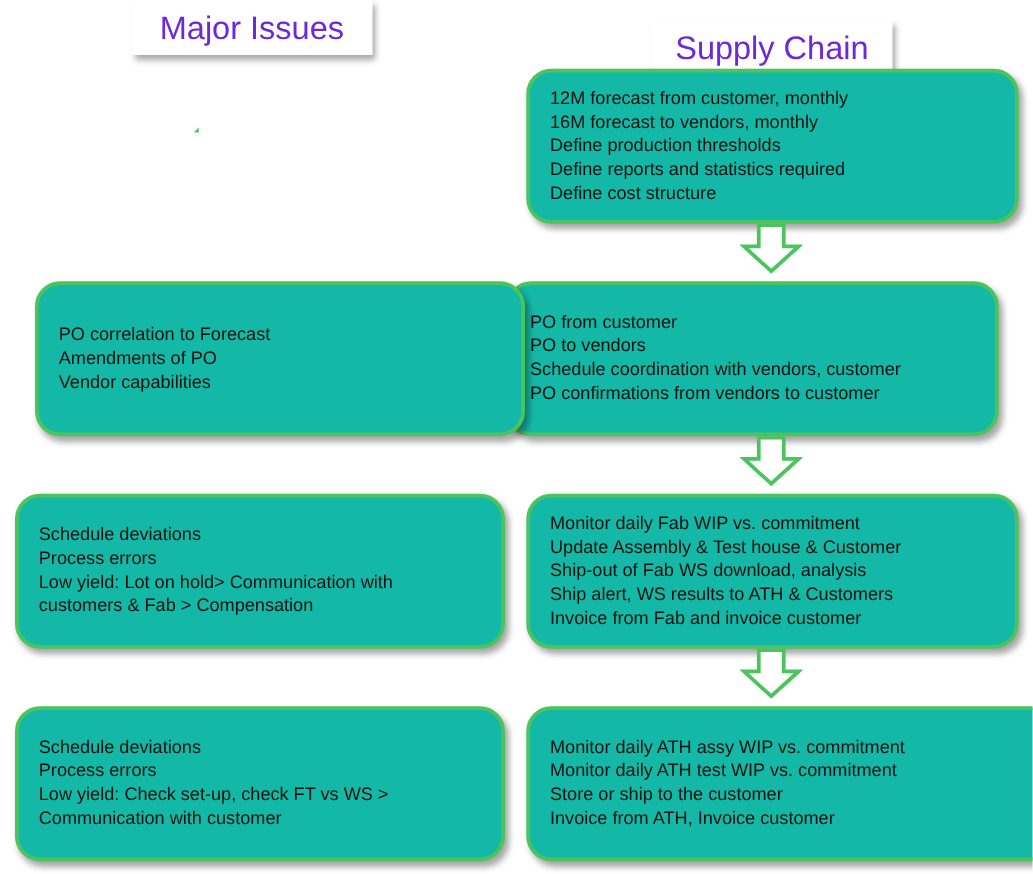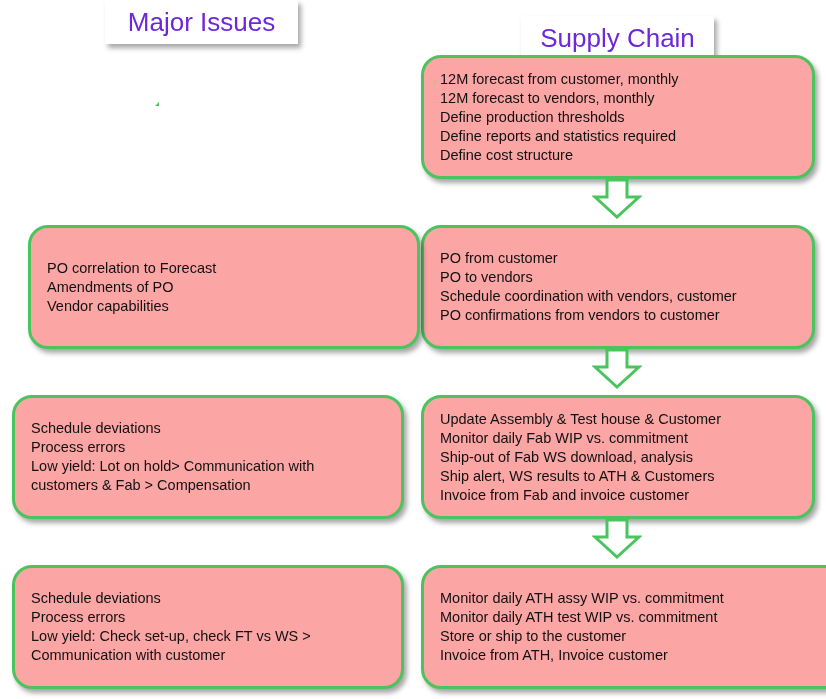--- a/index.html
+++ b/index.html
@@ -7,31 +7,31 @@
          font-family: "Liberation Sans", sans-serif; color: #111; }
   .header {
     position: absolute; background: #fff;
     box-shadow: 3px 4px 5px rgba(0,0,0,0.35);
     font-size: 26px; line-height: 1; display: flex; align-items: center;
     justify-content: center; color: #6d28d9;
   }
   #hdr-left { left: 105px; top: 0px; width: 193px; height: 44px; }
   #hdr-right { left: 521px; top: 16px; width: 193px; height: 44px; }
   .box {
-    position: absolute; background: #fca5a5;
+    position: absolute; background: #14b8a6;
     border: 3px solid #4cc45e; border-radius: 20px;
     box-shadow: 3px 4px 5px rgba(0,0,0,0.35);
     box-sizing: border-box;
     font-size: 14.5px; line-height: 19px;
     padding: 0 16px;
     display: flex; flex-direction: column; justify-content: center;
   }
   .box .line { white-space: nowrap; }
   #sc-0 { left: 421px; top: 55px; width: 394px; height: 124px; }
-  #sc-1 { left: 421px; top: 225px; width: 394px; height: 124px; }
+  #sc-1 { left: 405px; top: 225px; width: 394px; height: 124px; }
   #sc-2 { left: 421px; top: 395px; width: 394px; height: 124px; }
   #sc-3 { left: 421px; top: 565px; width: 476px; height: 124px; }
   #mi-1 { left: 28px; top: 225px; width: 392px; height: 124px; }
   #mi-2 { left: 12px; top: 395px; width: 392px; height: 124px; }
   #mi-3 { left: 12px; top: 565px; width: 392px; height: 124px; }
   .arrow { position: absolute; width: 50px; height: 40px; }
   #arrow-0 { left: 592px; top: 179px; }
   #arrow-1 { left: 592px; top: 349px; }
   #arrow-2 { left: 592px; top: 519px; }
   #stray { position: absolute; left: 153px; top: 100px; width: 20px; height: 8px; }
@@ -45,21 +45,21 @@
 <div id="hdr-right" class="header">
   <span>Supply Chain</span>
 </div>
 
 <svg id="stray" viewBox="0 0 20 8">
   <path d="M2 6 L6 2 L6 6 Z" fill="#4cc45e"></path>
 </svg>
 
 <div id="sc-0" class="box">
   <div class="line">12M forecast from customer, monthly</div>
-  <div class="line">12M forecast to vendors, monthly</div>
+  <div class="line">16M forecast to vendors, monthly</div>
   <div class="line">Define production thresholds</div>
   <div class="line">Define reports and statistics required</div>
   <div class="line">Define cost structure</div>
 </div>
 
 <svg id="arrow-0" class="arrow" viewBox="0 0 50 40">
   <path d="M15 1 L35 1 L35 18 L47 18 L25 38 L3 18 L15 18 Z" fill="#fff" stroke="#4cc45e" stroke-width="3" stroke-linejoin="miter"></path>
 </svg>
 
 <div id="sc-1" class="box">
@@ -67,22 +67,22 @@
   <div class="line">PO to vendors</div>
   <div class="line">Schedule coordination with vendors, customer</div>
   <div class="line">PO confirmations from vendors to customer</div>
 </div>
 
 <svg id="arrow-1" class="arrow" viewBox="0 0 50 40">
   <path d="M15 1 L35 1 L35 18 L47 18 L25 38 L3 18 L15 18 Z" fill="#fff" stroke="#4cc45e" stroke-width="3" stroke-linejoin="miter"></path>
 </svg>
 
 <div id="sc-2" class="box">
+  <div class="line">Monitor daily Fab WIP vs. commitment</div>
   <div class="line">Update Assembly &amp; Test house &amp; Customer</div>
-  <div class="line">Monitor daily Fab WIP vs. commitment</div>
   <div class="line">Ship-out of Fab WS download, analysis</div>
   <div class="line">Ship alert, WS results to ATH &amp; Customers</div>
   <div class="line">Invoice from Fab and invoice customer</div>
 </div>
 
 <svg id="arrow-2" class="arrow" viewBox="0 0 50 40">
   <path d="M15 1 L35 1 L35 18 L47 18 L25 38 L3 18 L15 18 Z" fill="#fff" stroke="#4cc45e" stroke-width="3" stroke-linejoin="miter"></path>
 </svg>
 
 <div id="sc-3" class="box">

